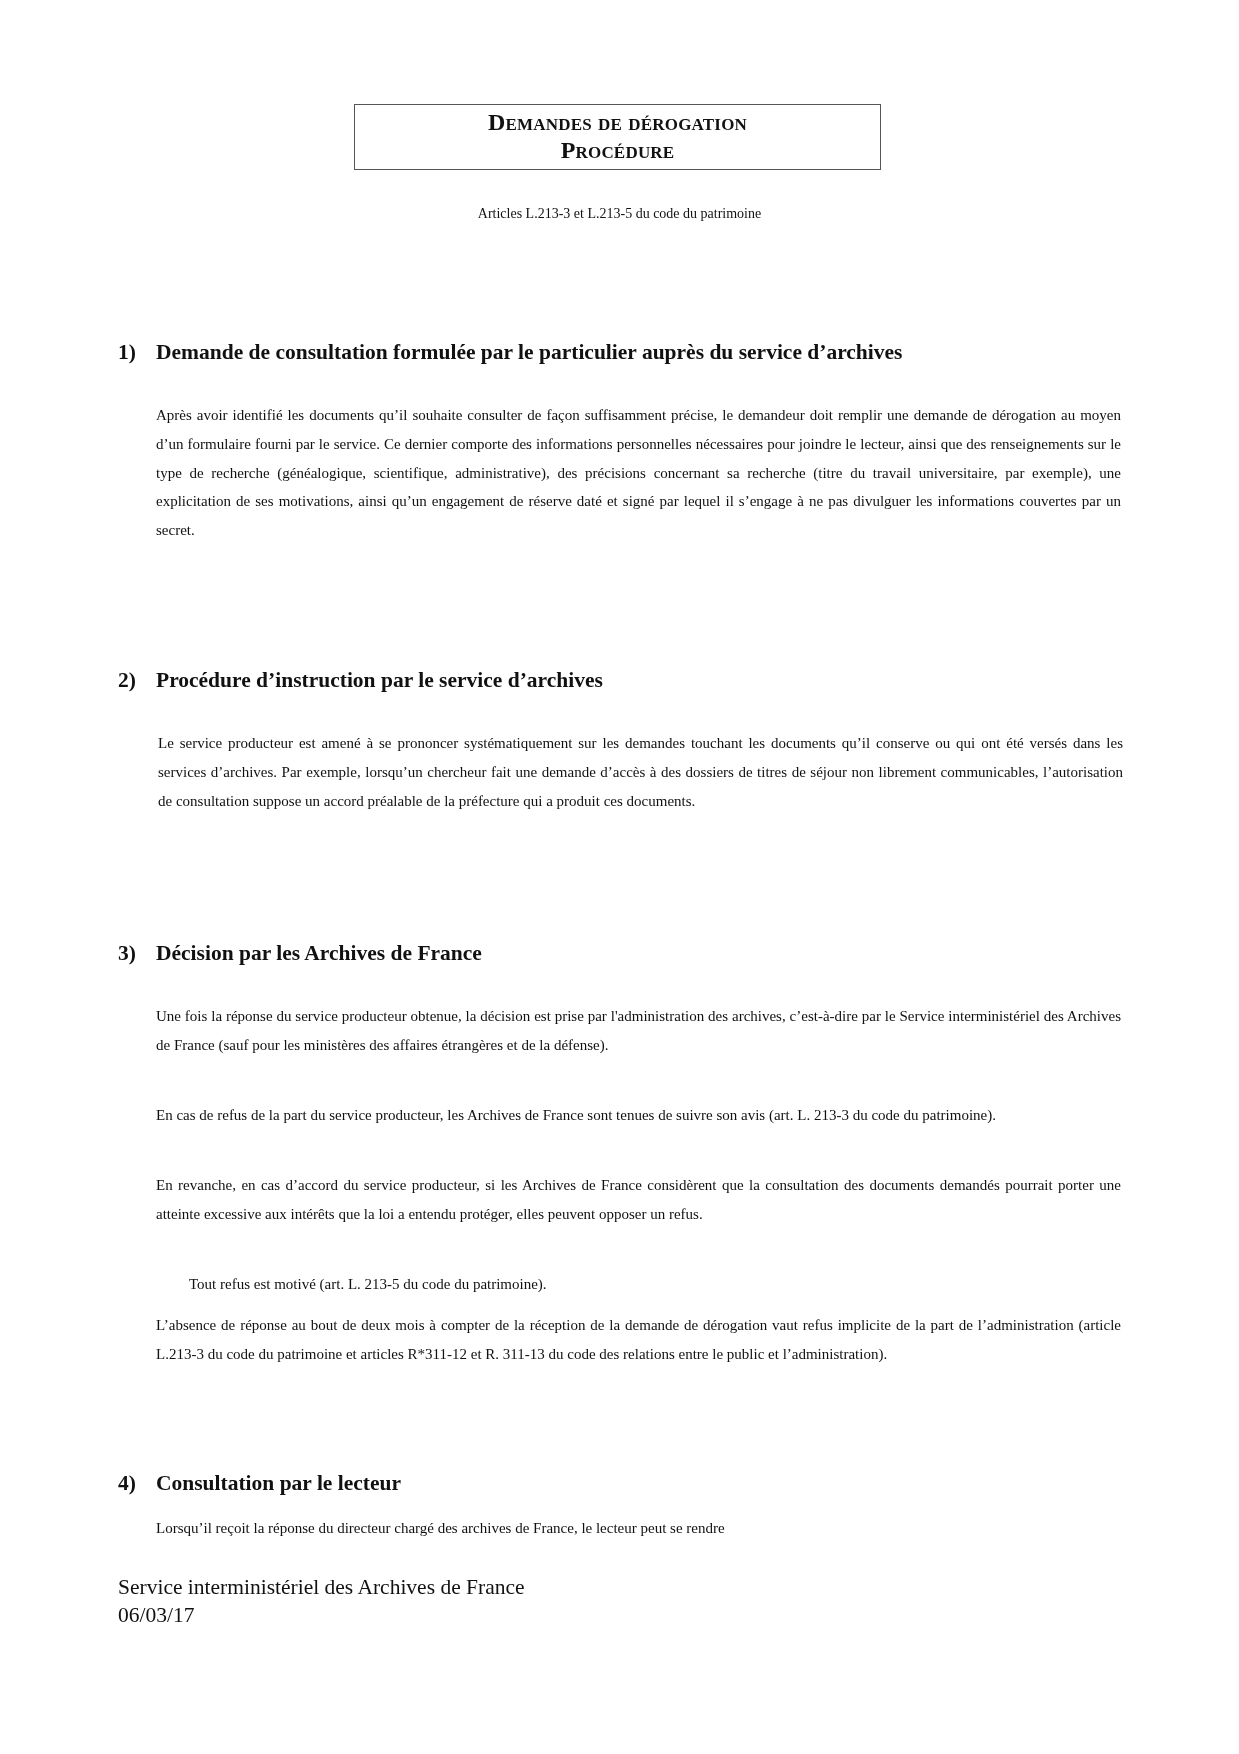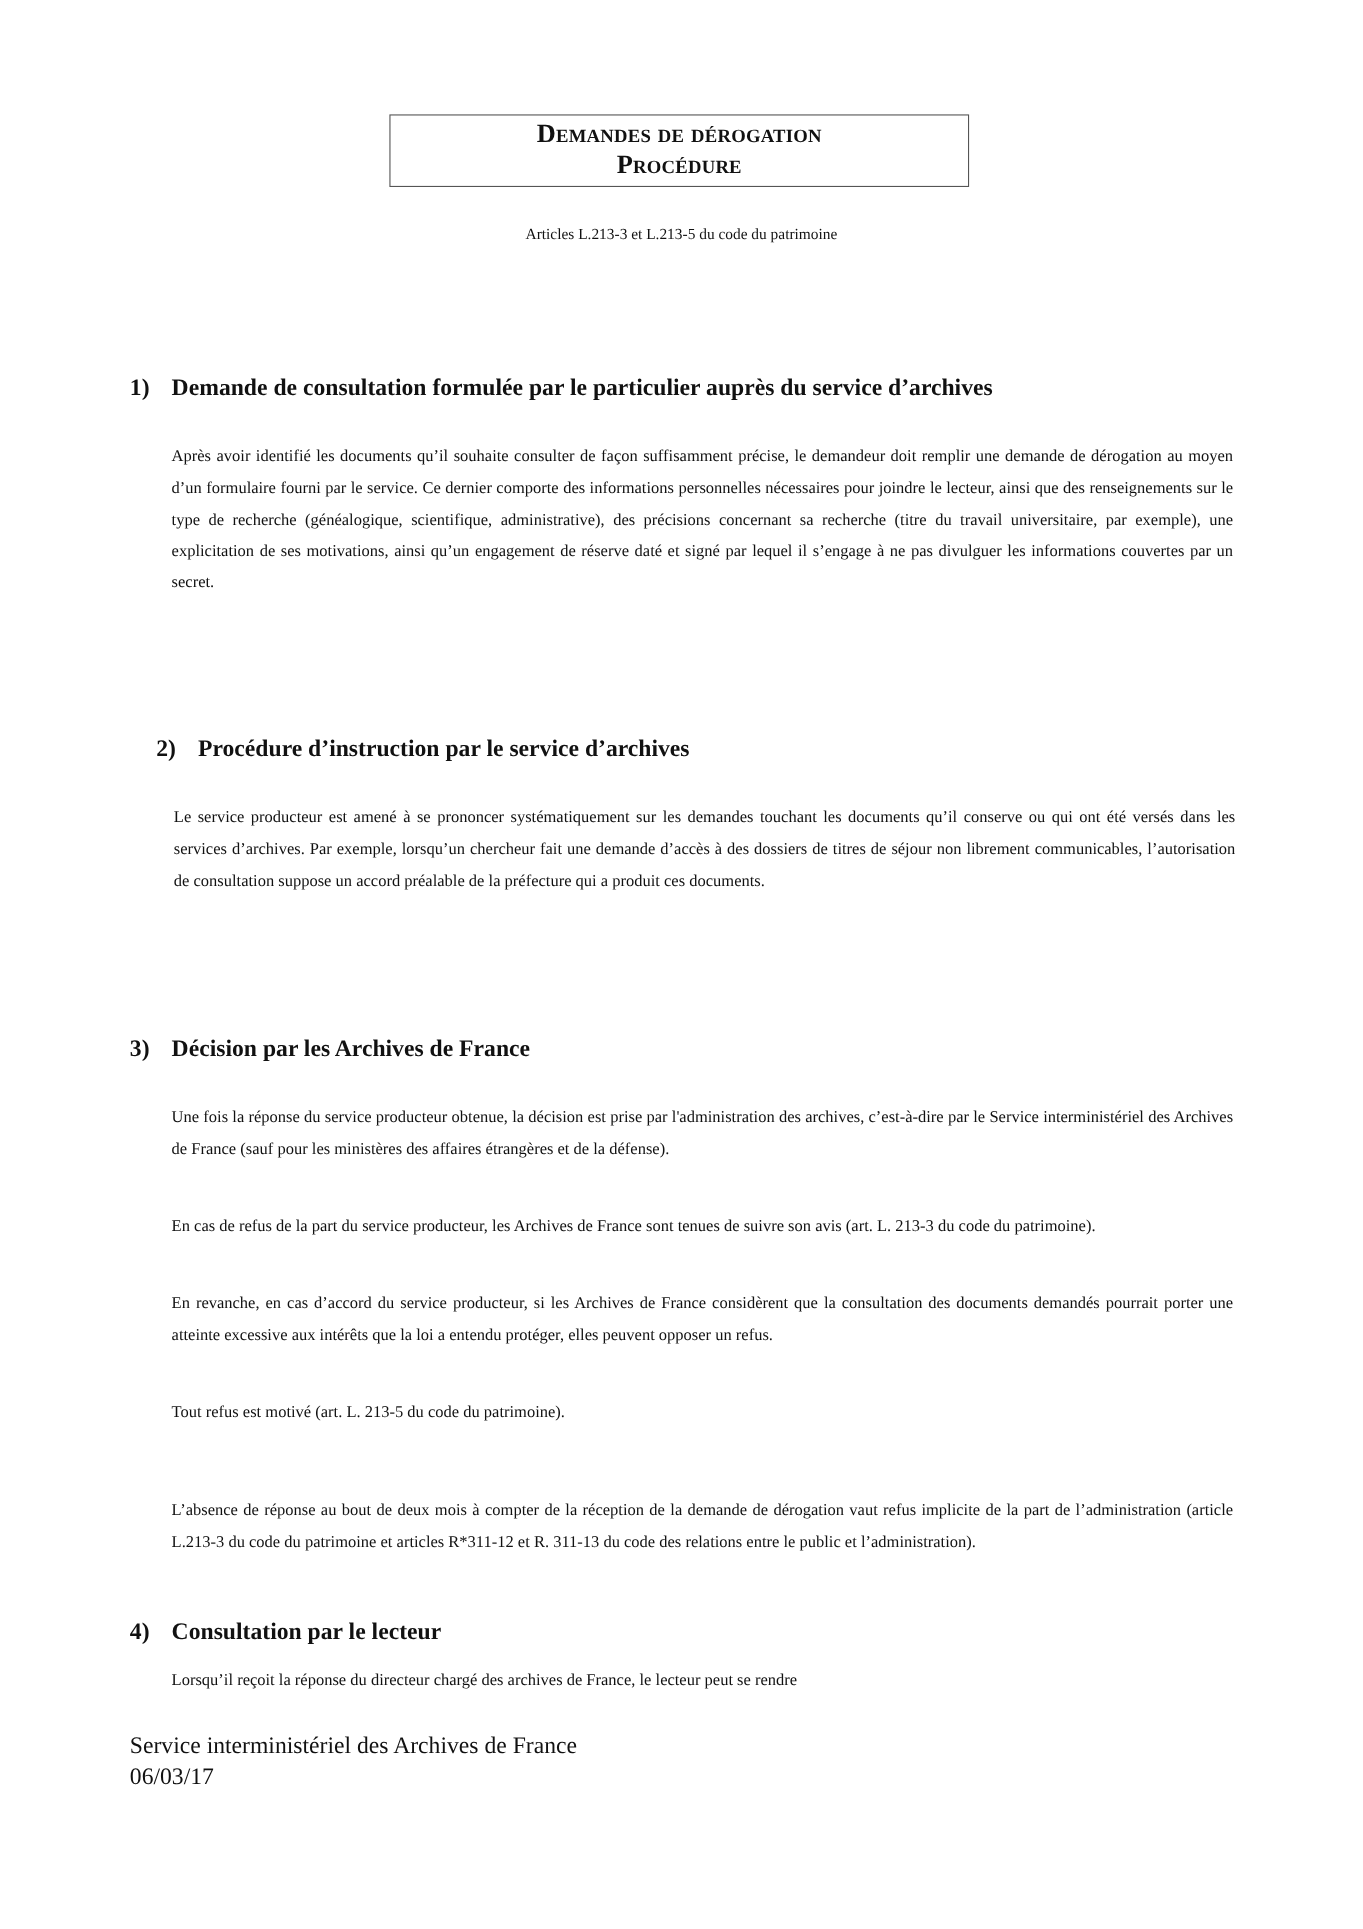--- a/index.html
+++ b/index.html
@@ -37,33 +37,33 @@
   <span class="line">Demandes de dérogation</span>
   <span class="line">Procédure</span>
 </div>
 <div class="subtitle">Articles L.213-3 et L.213-5 du code du patrimoine</div>
 
 <div class="section-heading" style="top:340px;">
   <span class="num">1)</span><span>Demande de consultation formulée par le particulier auprès du service d’archives</span>
 </div>
 <div class="para" style="top:401px;">Après avoir identifié les documents qu’il souhaite consulter de façon suffisamment précise, le demandeur doit remplir une demande de dérogation au moyen d’un formulaire fourni par le service. Ce dernier comporte des informations personnelles nécessaires pour joindre le lecteur, ainsi que des renseignements sur le type de recherche (généalogique, scientifique, administrative), des précisions concernant sa recherche (titre du travail universitaire, par exemple), une explicitation de ses motivations, ainsi qu’un engagement de réserve daté et signé par lequel il s’engage à ne pas divulguer les informations couvertes par un secret.</div>
 
-<div class="section-heading" style="top:668px;margin-left:24px;">
+<div class="section-heading" style="top:668px;">
   <span class="num">2)</span><span>Procédure d’instruction par le service d’archives</span>
 </div>
 <div class="para" style="top:729px; left:158px;">Le service producteur est amené à se prononcer systématiquement sur les demandes touchant les documents qu’il conserve ou qui ont été versés dans les services d’archives. Par exemple, lorsqu’un chercheur fait une demande d’accès à des dossiers de titres de séjour non librement communicables, l’autorisation de consultation suppose un accord préalable de la préfecture qui a produit ces documents.</div>
 
 <div class="section-heading" style="top:941px;">
   <span class="num">3)</span><span>Décision par les Archives de France</span>
 </div>
 <div class="para" style="top:1002px;">Une fois la réponse du service producteur obtenue, la décision est prise par l'administration des archives, c’est-à-dire par le Service interministériel des Archives de France (sauf pour les ministères des affaires étrangères et de la défense).</div>
 <div class="para" style="top:1101px;">En cas de refus de la part du service producteur, les Archives de France sont tenues de suivre son avis (art. L. 213-3 du code du patrimoine).</div>
 <div class="para" style="top:1171px;">En revanche, en cas d’accord du service producteur, si les Archives de France considèrent que la consultation des documents demandés pourrait porter une atteinte excessive aux intérêts que la loi a entendu protéger, elles peuvent opposer un refus.</div>
-<div class="para" style="top:1270px;">Tout refus est motivé (art. L. 213-5 du code du patrimoine).</div>
-<div class="para" style="top:1311px;margin-top:48px;">L’absence de réponse au bout de deux mois à compter de la réception de la demande de dérogation vaut refus implicite de la part de l’administration (article L.213-3 du code du patrimoine et articles R*311-12 et R. 311-13 du code des relations entre le public et l’administration).</div>
+<div class="para" style="top:1270px;margin-left:33px;">Tout refus est motivé (art. L. 213-5 du code du patrimoine).</div>
+<div class="para" style="top:1311px;">L’absence de réponse au bout de deux mois à compter de la réception de la demande de dérogation vaut refus implicite de la part de l’administration (article L.213-3 du code du patrimoine et articles R*311-12 et R. 311-13 du code des relations entre le public et l’administration).</div>
 
 <div class="section-heading" style="top:1471px;">
   <span class="num">4)</span><span>Consultation par le lecteur</span>
 </div>
 <div class="para" style="top:1514px; text-align:left; white-space:nowrap;">Lorsqu’il reçoit la réponse du directeur chargé des archives de France, le lecteur peut se rendre</div>
 
 <div class="footer">
   <div>Service interministériel des Archives de France</div>
   <div>06/03/17</div>
 </div>

